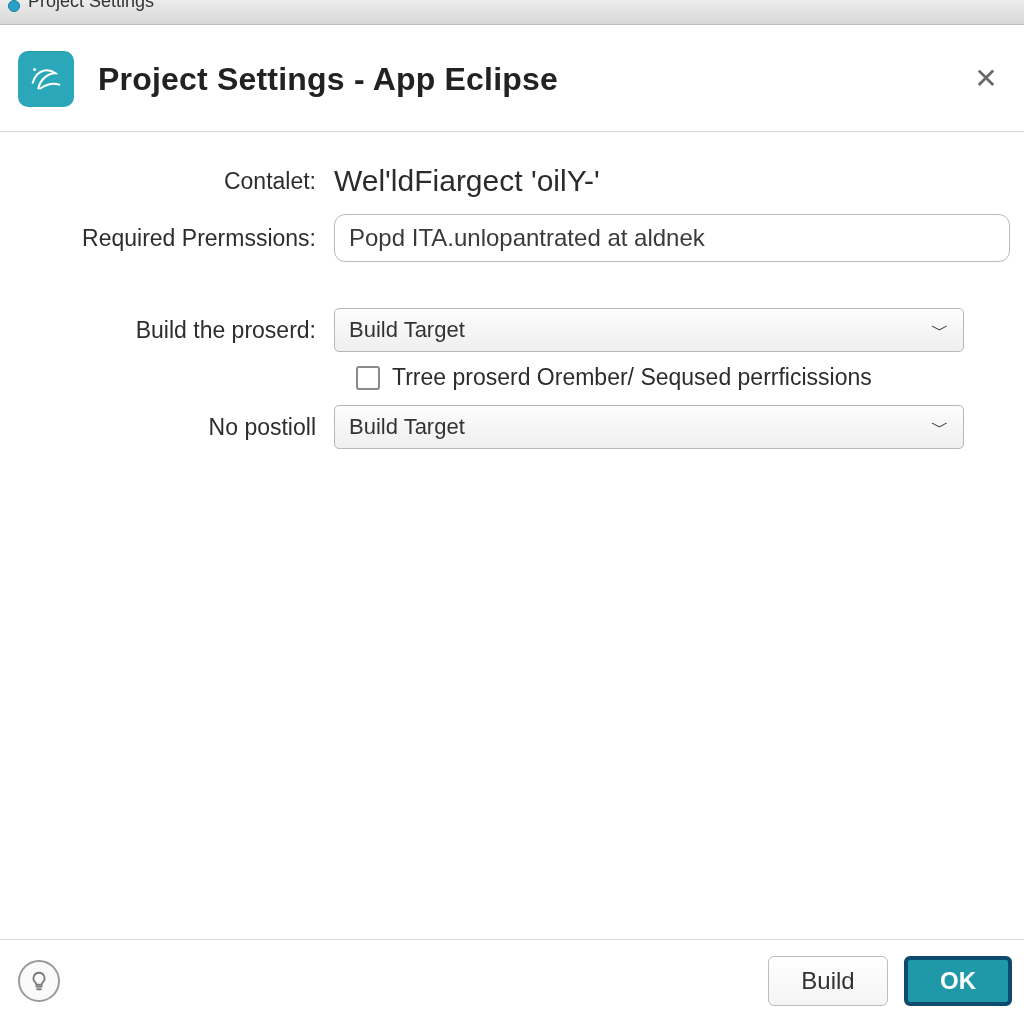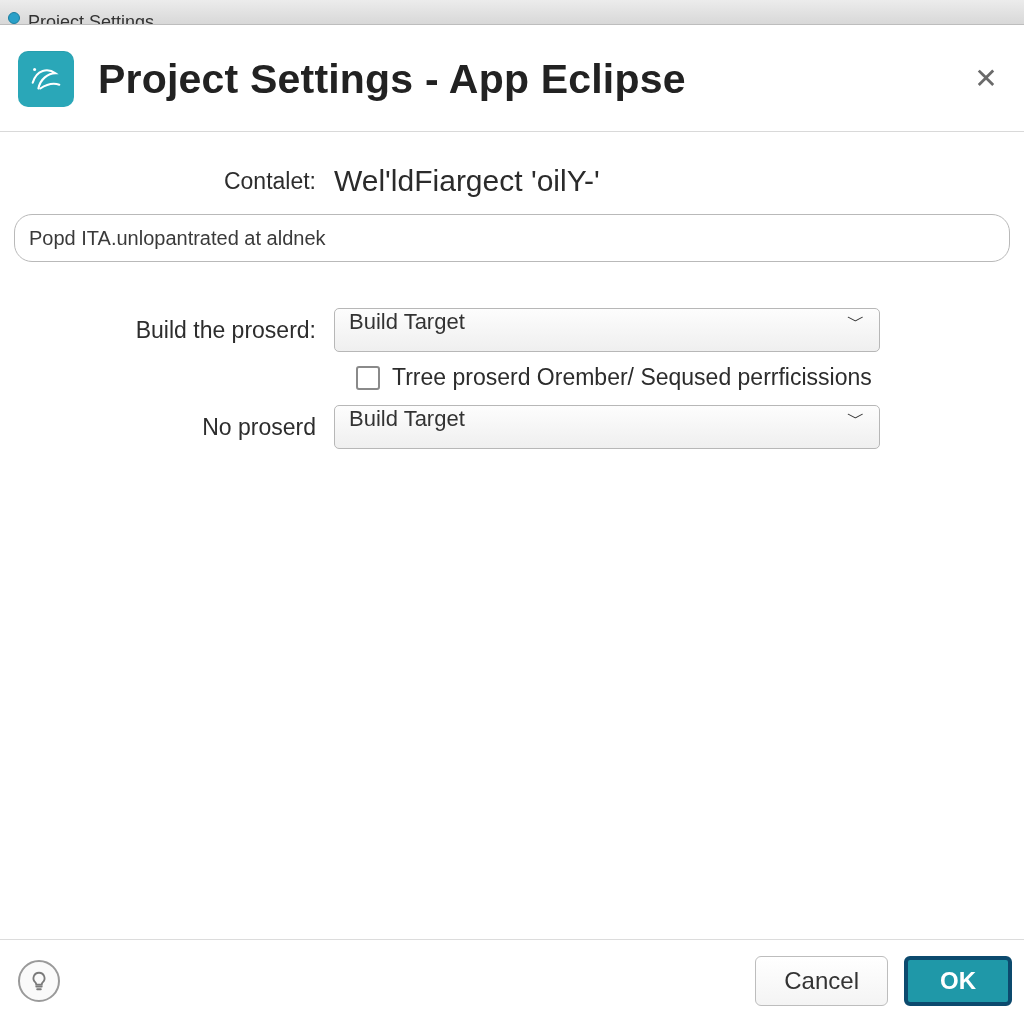--- a/index.html
+++ b/index.html
@@ -1,21 +1,21 @@
 <!DOCTYPE html>
 <html><head>
 <meta charset="utf-8">
 <style>
   * { box-sizing: border-box; margin: 0; padding: 0; }
   html, body { width: 1024px; height: 1024px; font-family: -apple-system, "Segoe UI", Arial, sans-serif; background: #ffffff; color: #2a2a2a; }
   .titlebar {
     height: 16px;
     background: linear-gradient(#ececec, #d8d8d8);
     border-bottom: 1px solid #bdbdbd;
-    display: flex; align-items: flex-start;
+    display: flex; align-items: flex-end;
     padding: 12px 8px;
     font-size: 18px;
     color: #333;
     overflow: hidden;
   }
   .titlebar .dot {
     width: 12px; height: 12px; border-radius: 50%;
     background: #2aa0c8; border: 1px solid #1b7ea0;
     margin-right: 8px; flex: 0 0 auto;
   }
@@ -26,21 +26,21 @@
     background: #fff;
   }
   .app-icon {
     width: 56px; height: 56px; border-radius: 10px;
     background: #2aa7b8;
     display: flex; align-items: center; justify-content: center;
     margin-right: 24px;
     box-shadow: 0 1px 0 rgba(0,0,0,.05) inset;
   }
   .app-icon svg { width: 38px; height: 38px; }
-  .dialog-title { font-size: 41px; font-weight: 700; color: #222; letter-spacing: .2px; }
+  .dialog-title { font-size: 32px; font-weight: 700; color: #222; letter-spacing: .2px; }
   .close-btn {
     margin-left: auto;
     width: 40px; height: 40px;
     display: flex; align-items: center; justify-content: center;
     cursor: pointer; color: #6a6a6a;
     font-size: 28px; line-height: 1;
     border-radius: 4px;
   }
   .form-area {
     padding: 28px 14px 0 14px;
@@ -59,33 +59,33 @@
   }
   .value-static {
     font-size: 30px;
     color: #2b2b2b;
     padding: 4px 0;
   }
   .text-input {
     flex: 1;
     height: 48px;
     border: 1px solid #b9b9b9;
-    border-radius: 18px;
+    border-radius: 11px;
     padding: 0 14px;
-    font-size: 20px;
+    font-size: 24px;
     color: #3a3a3a;
     background: #fff;
   }
   .select {
-    width: 546px;
+    width: 630px;
     height: 44px;
     border: 1px solid #b7b7b7;
     border-radius: 5px;
     background: linear-gradient(#fdfdfd, #efefef);
-    display: flex; align-items: flex-start; justify-content: space-between;
+    display: flex; align-items: center; justify-content: space-between;
     padding: 0 14px;
     font-size: 22px; color: #333;
     cursor: pointer;
   }
   .chev { font-size: 18px; color: #333; }
   .check-row {
     display: flex; align-items: center;
     margin: 8px 0 14px 0;
   }
   .check-row .spacer { width: 342px; }
@@ -161,52 +161,53 @@
   </div>
 
   <div class="form-area">
 
     <div class="row">
       <div class="label">Contalet:</div>
       <div class="value-static">Wel'ldFiargect 'oilY-'</div>
     </div>
 
     <div class="row">
+      <div class="label">Required Prermssions:</div>
       <input class="text-input" type="text" value="Popd ITA.unlopantrated at aldnek" style="">
     </div>
 
     <div class="row gap-top">
       <div class="label">Build the proserd:</div>
       <div class="select">
         <span>Build Target</span>
         <span class="chev">﹀</span>
       </div>
     </div>
 
     <div class="check-row">
       <div class="spacer"></div>
       <div class="checkbox"></div>
       <div class="check-label">Trree proserd Orember/ Seqused perrficissions</div>
     </div>
 
     <div class="row">
-      <div class="label">No proserd</div>
+      <div class="label">No postioll</div>
       <div class="select">
         <span>Build Target</span>
         <span class="chev">﹀</span>
       </div>
     </div>
 
   </div>
 
   <div class="footer">
     <div class="help-btn">
       <svg viewBox="0 0 24 24" fill="none" stroke="#7a7a7a" stroke-width="2" stroke-linecap="round">
         <path d="M9 18h6M10 21h4"></path>
         <path d="M12 3a6 6 0 0 0-4 10.5c.8.8 1 1.5 1 2.5h6c0-1 .2-1.7 1-2.5A6 6 0 0 0 12 3z"></path>
       </svg>
     </div>
     <div class="footer-spacer"></div>
-    <div class="btn">Cancel</div>
+    <div class="btn">Build</div>
     <div class="btn primary">OK</div>
   </div>
 
 </div>
 
 </body></html>

